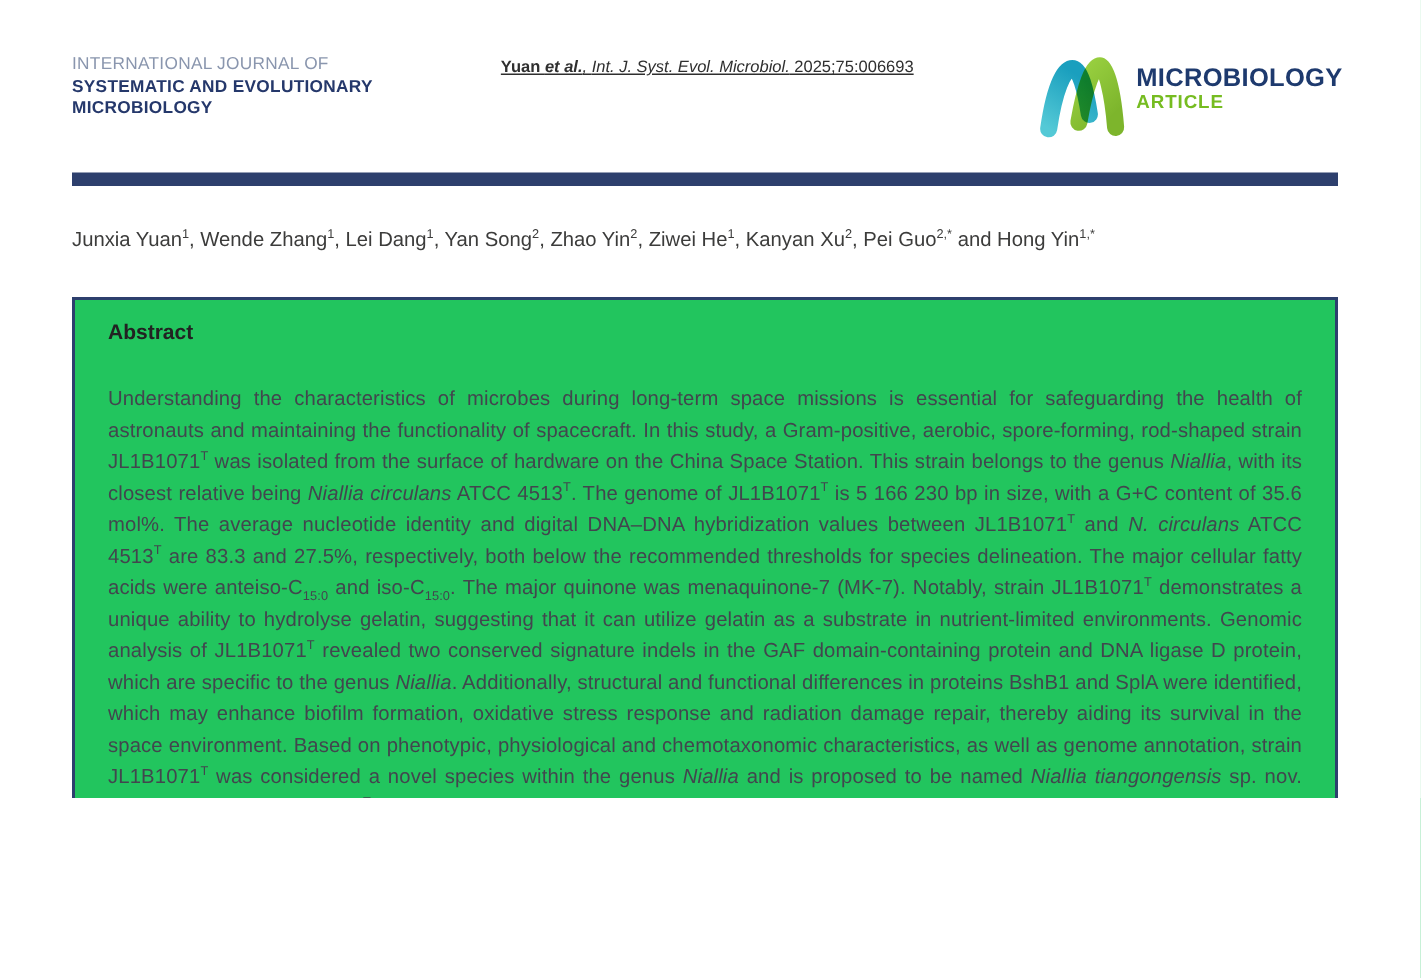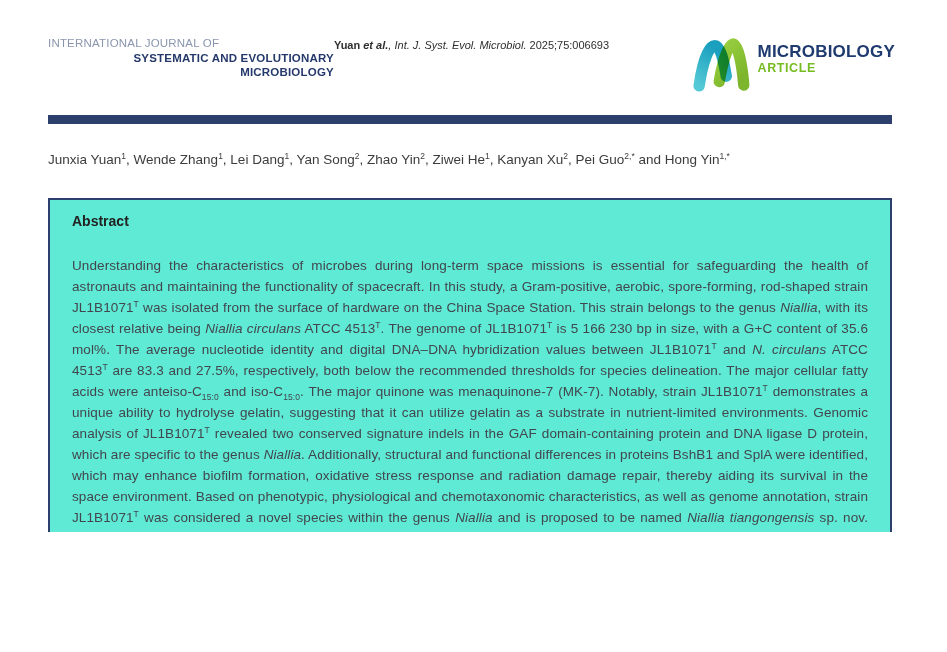--- a/index.html
+++ b/index.html
@@ -30,34 +30,34 @@
     align-items:flex-start;
     padding:36px 52px 0 48px;
   }
   .journal-block{
     color:var(--navy-text);
     font-size:11.5px;
     line-height:14.5px;
     letter-spacing:.2px;
   }
   .journal-line1{color:var(--journal-light);font-weight:400;}
-  .journal-line2,.journal-line3{font-weight:700;text-align:right;}
+  .journal-line2,.journal-line3{font-weight:700;}
   .citation-block{
     text-align:center;
     color:#333;
     padding-top:2px;
   }
   .article-type{
     font-size:14.5px;
     font-weight:700;
     color:#1f1f1f;
     letter-spacing:.3px;
     margin-bottom:6px;
   }
-  .citation-line{font-size:11px;color:#2f2f2f;line-height:15px;}
+  .citation-line{font-size:11px;color:#2f2f2f;line-height:15px;text-decoration:underline;}
   .doi-line{font-size:11px;color:#2f2f2f;line-height:15px;margin-top:3px;}
   .logo-block{
     justify-self:end;
     display:flex;
     align-items:flex-start;
     gap:7px;
     padding-top:0;
   }
   .m-icon{width:60px;height:56px;display:block;}
   .logo-text{display:flex;flex-direction:column;padding-top:7px;}
@@ -89,21 +89,21 @@
     font-size:13.5px;
     color:#3c3c3b;
     line-height:18px;
   }
   .authors-line sup{font-size:8.5px;line-height:0;}
   
   .abstract-box{
     margin:29px 55px 0 48px;
     border:2px solid var(--navy);
     padding:13px 22px 16px 22px;
-    background:#5eead4;
+    background:#22c55e;
   }
   .abstract-heading{
     font-size:14px;
     font-weight:700;
     color:#222;
   }
   .abstract-text{
     margin-top:26px;
     font-size:13.5px;
     line-height:21px;

